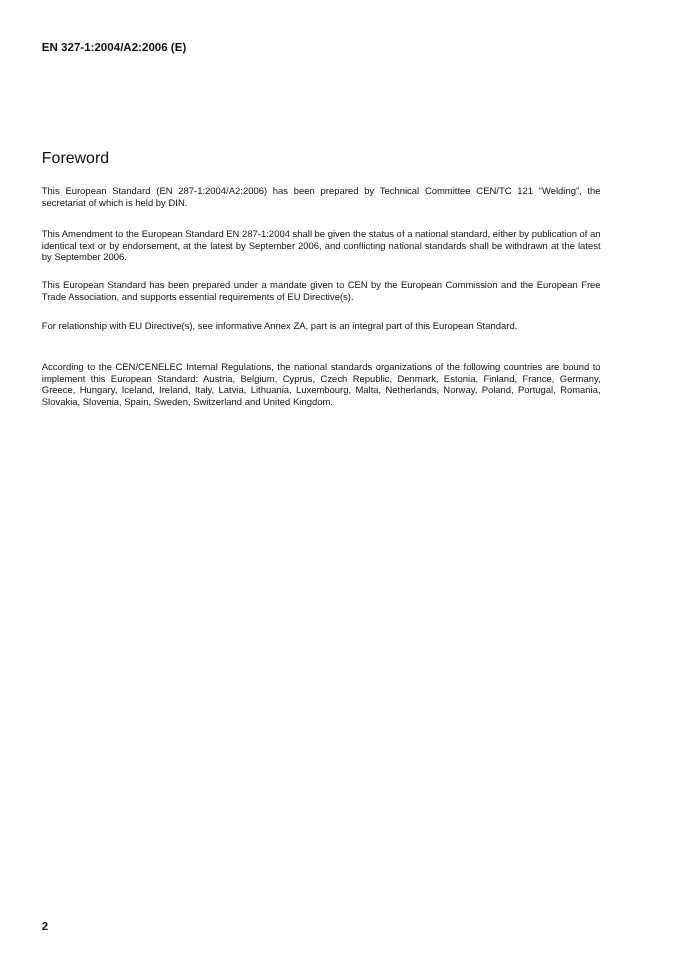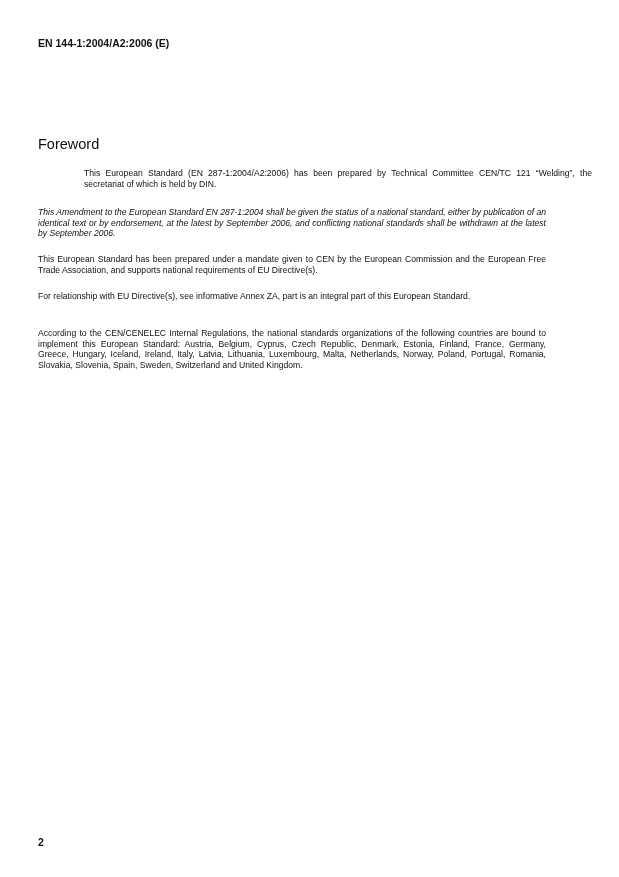--- a/index.html
+++ b/index.html
@@ -2,33 +2,33 @@
 <html><head>
 <meta charset="utf-8">
 <style>
   html, body { margin:0; padding:0; background:#ffffff; }
   body { width:619px; height:877px; position:relative; overflow:hidden;
          font-family:"Liberation Sans", sans-serif; color:#111; }
   .header { position:absolute; left:38px; top:37px; font-size:10.5px; font-weight:bold; }
   .title { position:absolute; left:38px; top:136px; font-size:14.5px; font-weight:normal; }
   .para { position:absolute; left:38px; width:508px; font-size:8.6px; line-height:10.6px;
           text-align:justify; }
-  .p1 { top:168px;margin-left:46px; }
-  .p2 { top:207px;font-style:italic; }
+  .p1 { top:168px; }
+  .p2 { top:207px; }
   .p3 { top:254px; }
   .p4 { top:291px; }
   .p5 { top:328px; }
   .pagenum { position:absolute; left:38px; top:836px; font-size:10.5px; font-weight:bold; }
 </style>
 </head>
 <body>
 
-<div class="header">EN 144-1:2004/A2:2006 (E)</div>
+<div class="header">EN 327-1:2004/A2:2006 (E)</div>
 
 <div class="title">Foreword</div>
 
 <div class="para p1">This European Standard (EN 287-1:2004/A2:2006) has been prepared by Technical Committee CEN/TC 121 “Welding”, the secretariat of which is held by DIN.</div>
 <div class="para p2">This Amendment to the European Standard EN 287-1:2004 shall be given the status of a national standard, either by publication of an identical text or by endorsement, at the latest by September 2006, and conflicting national standards shall be withdrawn at the latest by September 2006.</div>
-<div class="para p3">This European Standard has been prepared under a mandate given to CEN by the European Commission and the European Free Trade Association, and supports national requirements of EU Directive(s).</div>
+<div class="para p3">This European Standard has been prepared under a mandate given to CEN by the European Commission and the European Free Trade Association, and supports essential requirements of EU Directive(s).</div>
 <div class="para p4">For relationship with EU Directive(s), see informative Annex ZA, part is an integral part of this European Standard.</div>
 <div class="para p5">According to the CEN/CENELEC Internal Regulations, the national standards organizations of the following countries are bound to implement this European Standard: Austria, Belgium, Cyprus, Czech Republic, Denmark, Estonia, Finland, France, Germany, Greece, Hungary, Iceland, Ireland, Italy, Latvia, Lithuania, Luxembourg, Malta, Netherlands, Norway, Poland, Portugal, Romania, Slovakia, Slovenia, Spain, Sweden, Switzerland and United Kingdom.</div>
 
 <div class="pagenum">2</div>
 
 </body></html>

